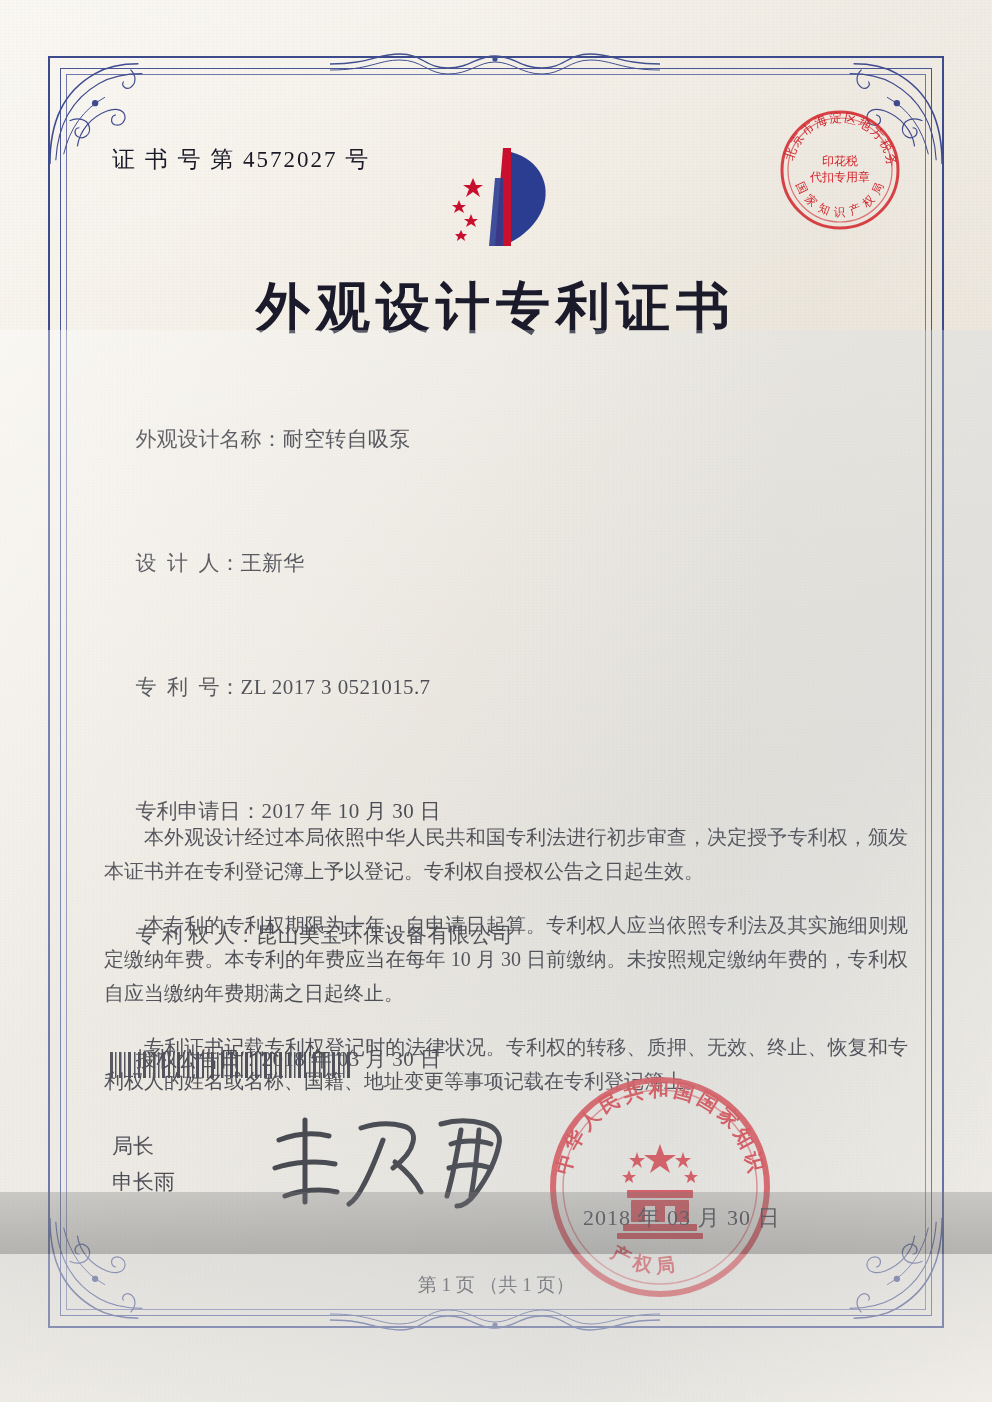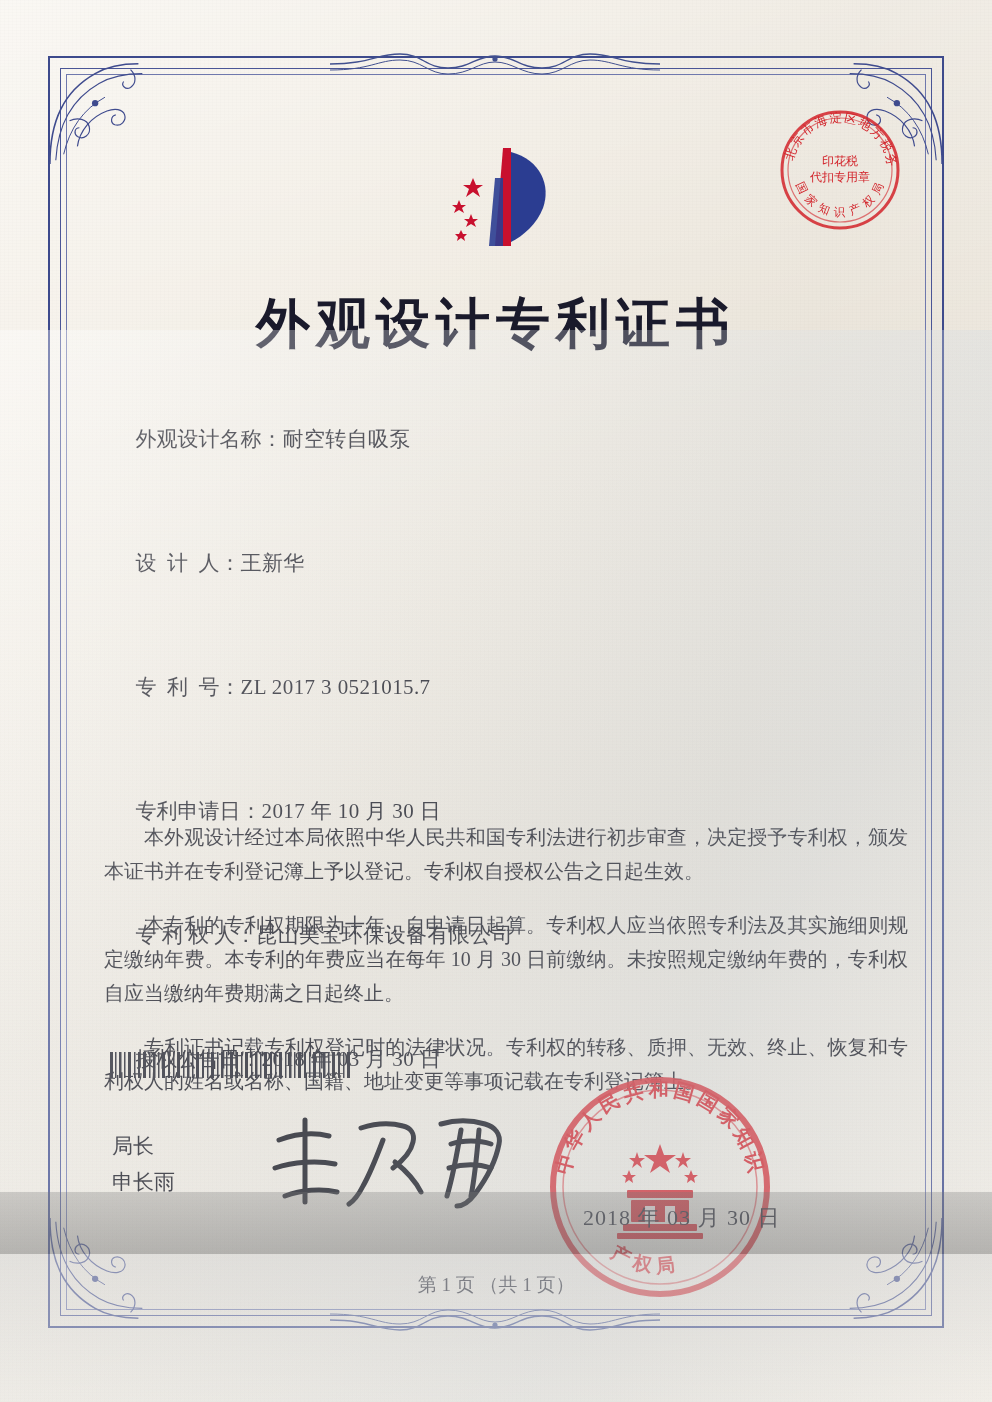--- a/index.html
+++ b/index.html
@@ -84,21 +84,20 @@
   
   .logo { position:absolute; left:425px; top:142px; width:150px; height:110px; }
   .logo svg { width:100%; height:100%; display:block; }
 
   
   .main-title {
     position:absolute; left:0; top:272px; width:992px; text-align:center;
     font-size: 54px; font-weight:700; color:#1a1a2b;
     letter-spacing: 6px;
     font-family:"DejaVu Serif", serif;
-    margin-top:16px;
   }
 
   
   .stamp-top {
     position:absolute; left:775px; top:105px; width:130px; height:130px;
   }
   .stamp-top svg { width:100%; height:100%; display:block; }
 
   
   .fields { position:absolute; left:104px; top:400px; width:800px; }
@@ -210,20 +209,21 @@
     </svg>
   </div>
   <div class="botscroll">
     <svg viewBox="0 0 330 46" fill="none" stroke="currentColor" stroke-width="1.4">
       <path d="M0 16 C40 16 46 6 70 6 C92 6 96 20 118 20 C140 20 146 8 165 8 C184 8 190 20 212 20 C234 20 238 6 260 6 C284 6 290 16 330 16"></path>
       <path d="M0 22 C40 22 48 12 70 12 C92 12 98 26 118 26 C140 26 148 14 165 14 C182 14 192 26 212 26 C232 26 240 12 260 12 C282 12 292 22 330 22" stroke-width="1"></path>
       <circle cx="165" cy="11" r="2.6" fill="currentColor" stroke="none"></circle>
     </svg>
   </div>
 
+  <div class="cert-no">证 书 号 第 4572027 号</div>
 
   <div class="logo">
     <svg viewBox="0 0 150 110">
       <path d="M78 6 L86 6 L86 104 L70 104 Z" fill="#c8102e"></path>
       <path d="M86 10 C116 18 126 44 118 66 C112 82 98 94 86 100 Z" fill="#2b3d91"></path>
       <path d="M70 36 L78 36 L78 104 L64 104 Z" fill="#2b3d91" opacity="0.9"></path>
       <g fill="#c8102e">
         <polygon points="48,36 51,43 58,43 52,47 55,55 48,50 41,55 44,47 38,43 45,43"></polygon>
         <polygon points="34,58 36,63 41,63 37,66 39,71 34,68 29,71 31,66 27,63 32,63"></polygon>
         <polygon points="46,72 48,77 53,77 49,80 51,85 46,82 41,85 43,80 39,77 44,77"></polygon>

